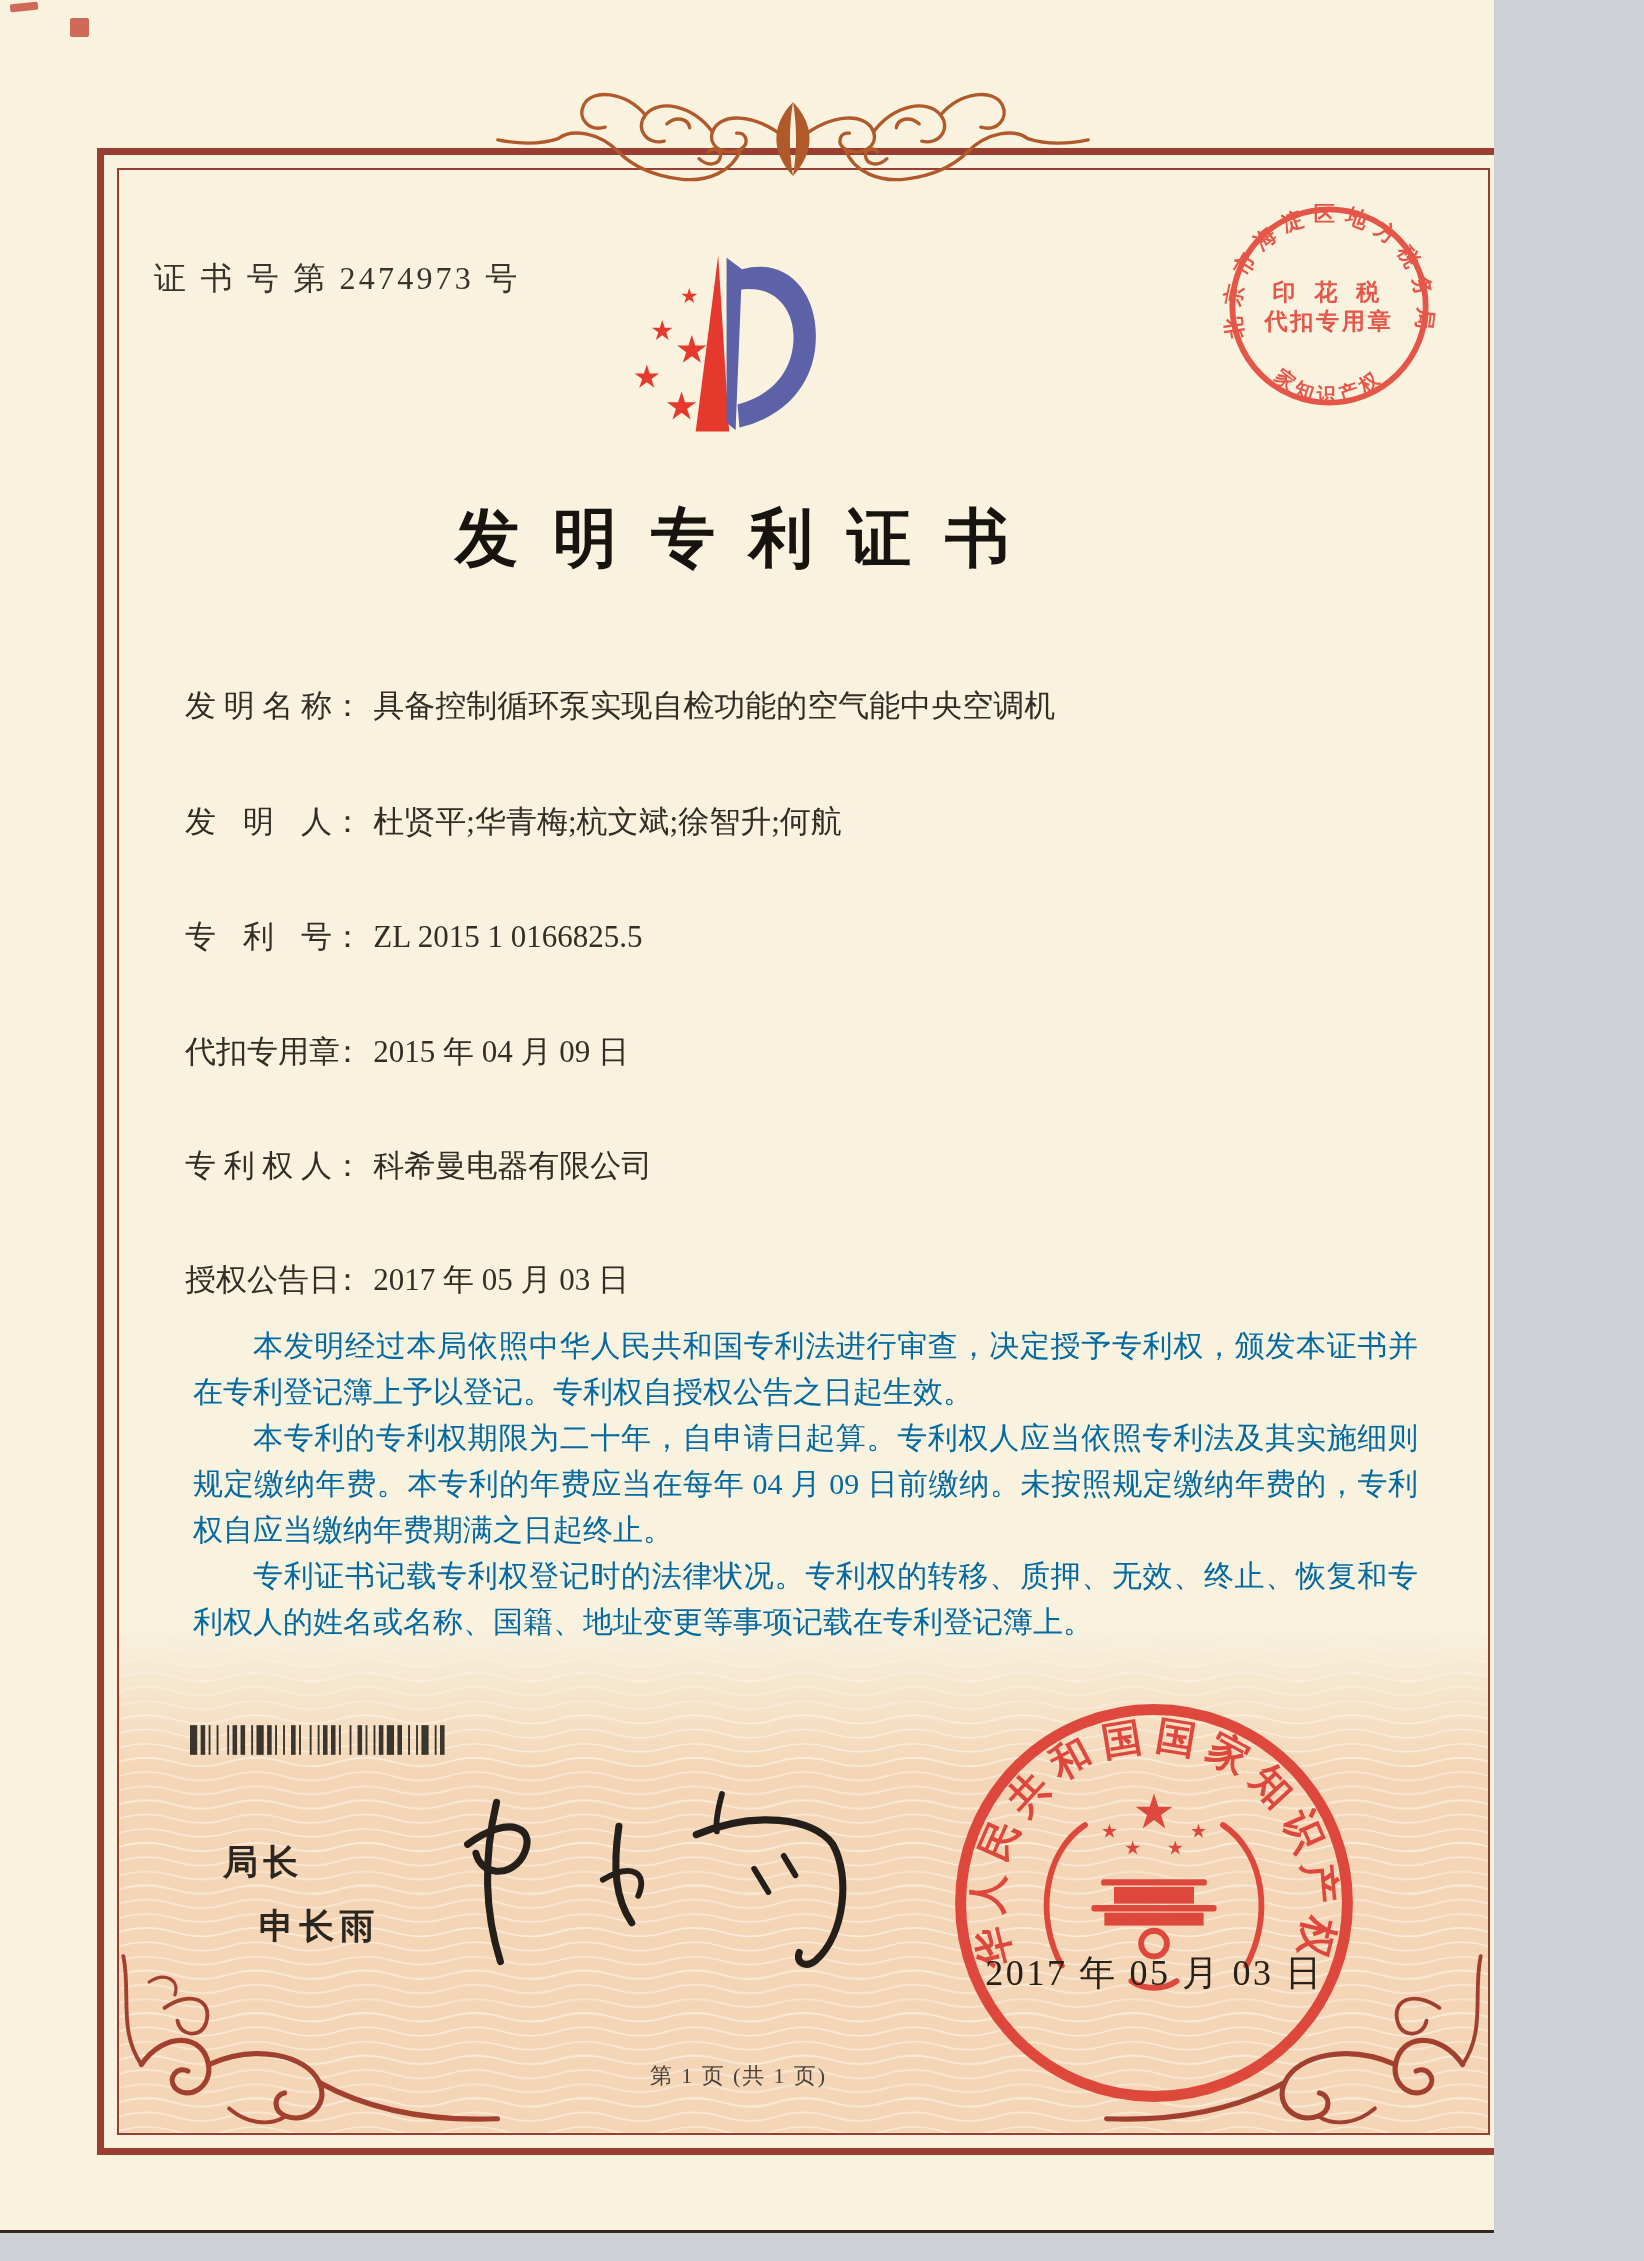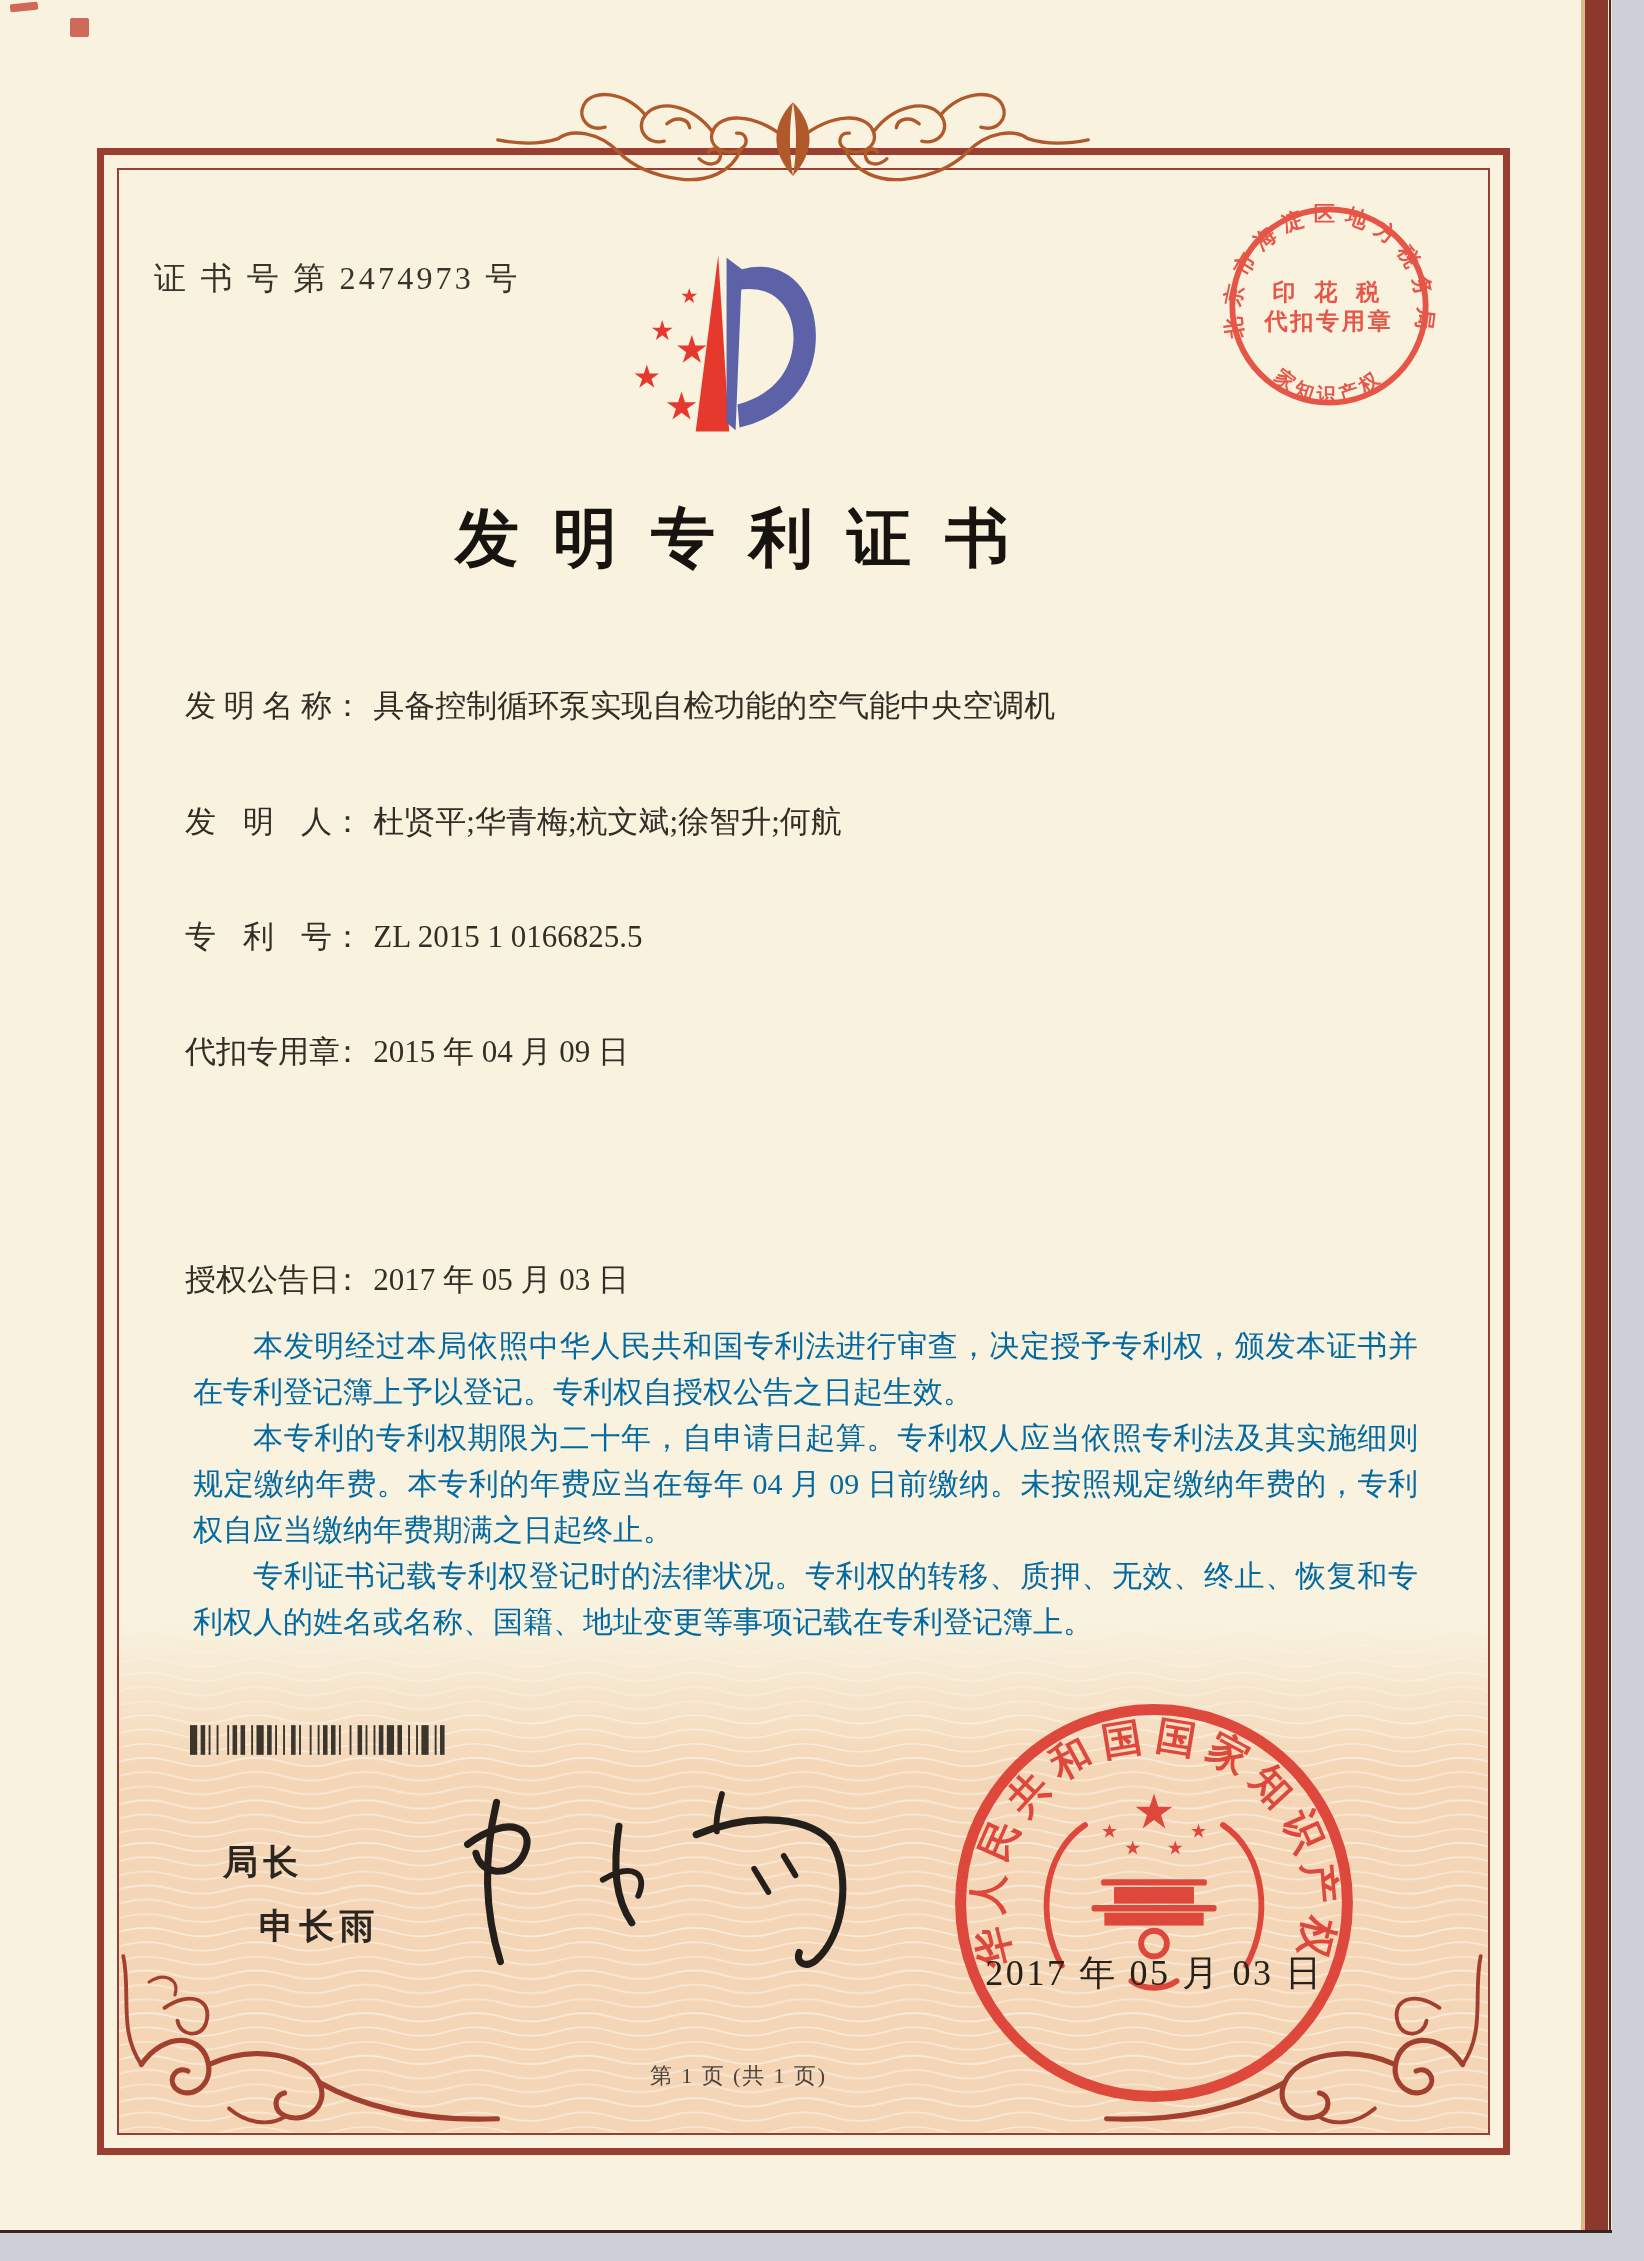--- a/index.html
+++ b/index.html
@@ -1,18 +1,18 @@
 <!DOCTYPE html>
 <html style="font-size:10.3px"><head>
 <meta charset="utf-8">
 <style>
   html,body{margin:0;padding:0;}
   body{width:1645px;height:2261px;position:relative;background:#cdd1d7;
        font-family:"Liberation Serif", serif;}
-  .page{position:absolute;left:0;top:0;width:1612px;height:2233px;background:#f8f2df;overflow:hidden;}
+  .page{position:absolute;left:0;top:0;width:1494px;height:2233px;background:#f8f2df;overflow:hidden;}
   
   .bottom-edge{position:absolute;left:0;top:2230px;width:1645px;height:23px;
       background:linear-gradient(#35231c,#6e5a4e);}
   .edge-tan{position:absolute;left:1581px;top:0;width:3.9px;height:2230px;background:#d9ba85;}
   .edge-maroon{position:absolute;left:1585px;top:0;width:23px;height:2230px;background:#8d382c;}
   .edge-dark{position:absolute;left:1609px;top:0;width:2.6px;height:2230px;background:#5e241c;}
   .edge-rest{position:absolute;left:1611px;top:0;width:34px;height:2230px;background:#f2e8cf;}
   .scrap{position:absolute;background:#c23b2e;opacity:.75;border-radius:1.9px;}
   
   .fr{position:absolute;background:#9a3e31;}
@@ -148,20 +148,23 @@
     <span class="lbl">发明名称</span><span class="col">：</span><span class="val">具备控制循环泵实现自检功能的空气能中央空调机</span>
   </div>
   <div class="row" style="top:801px;">
     <span class="lbl">发明人</span><span class="col">：</span><span class="val">杜贤平;华青梅;杭文斌;徐智升;何航</span>
   </div>
   <div class="row" style="top:916px;">
     <span class="lbl">专利号</span><span class="col">：</span><span class="val">ZL 2015 1 0166825.5</span>
   </div>
   <div class="row" style="top:1031px;">
     <span class="lbl">代扣专用章</span><span class="col">：</span><span class="val">2015 年 04 月 09 日</span>
+  </div>
+  <div class="row" style="top:1145px;">
+    <span class="lbl">专利权人</span><span class="col">：</span><span class="val">科希曼电器有限公司</span>
   </div>
   <div class="row" style="top:1259px;">
     <span class="lbl">授权公告日</span><span class="col">：</span><span class="val">2017 年 05 月 03 日</span>
   </div>
 
   <div class="bodytext">
     <p>本发明经过本局依照中华人民共和国专利法进行审查，决定授予专利权，颁发本证书并在专利登记簿上予以登记。专利权自授权公告之日起生效。</p>
     <p>本专利的专利权期限为二十年，自申请日起算。专利权人应当依照专利法及其实施细则规定缴纳年费。本专利的年费应当在每年 04 月 09 日前缴纳。未按照规定缴纳年费的，专利权自应当缴纳年费期满之日起终止。</p>
     <p>专利证书记载专利权登记时的法律状况。专利权的转移、质押、无效、终止、恢复和专利权人的姓名或名称、国籍、地址变更等事项记载在专利登记簿上。</p>
   </div>

